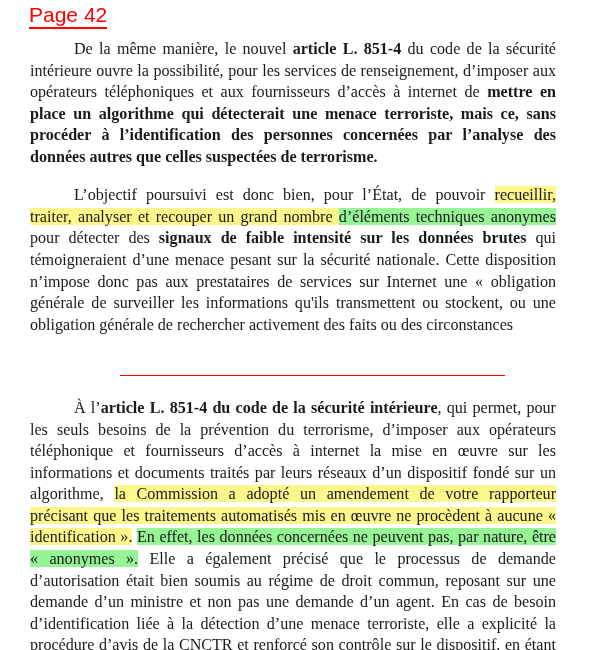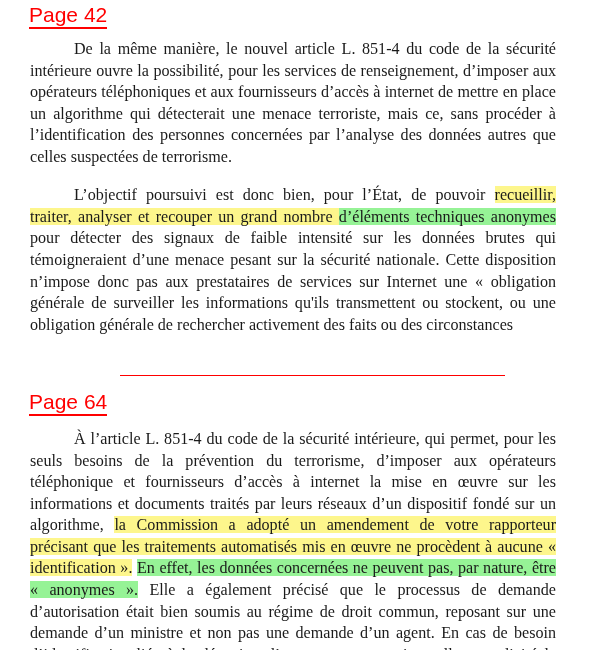--- a/index.html
+++ b/index.html
@@ -60,21 +60,21 @@
     font-size: 16.1px;
     line-height: 21.55px;
     text-indent: 44px;
     hyphens: none;
   }
   p.para.first-42 { margin-top: 9px; }
   p.para.second-42 { margin-top: 17px; }
   p.para.first-64 { margin-top: 12px; }
 
   b, .b {
-    font-weight: normal;
+    font-weight: bold;
   }
   .hl-yellow {
     background-color: #FDF68C;
   }
   .hl-green {
     background-color: #96F396;
     margin-top: 41px;
   }
   .section { position: relative; }
   .spacer-mid { height: 28px; }
@@ -100,23 +100,20 @@
   </div>
 
   <div class="spacer-mid"></div>
 
   <div class="section">
 
     <div class="rule-row">
       <div class="red-rule"></div>
     </div>
 
-    <div class="heading-wrap" id="heading-64-wrap">
-      <span class="page-heading">Page 64</span>
-    </div>
 
     <div class="body-block">
 
       <p class="para first-64"><span>À l’</span><b>article L. 851-4 du code de la sécurité intérieure</b><span>, qui permet, pour les seuls besoins de la prévention du terrorisme, d’imposer aux opérateurs téléphonique et fournisseurs d’accès à internet la mise en œuvre sur les informations et documents traités par leurs réseaux d’un dispositif fondé sur un algorithme, </span><span class="hl-yellow">la Commission a adopté un amendement de votre rapporteur précisant que les traitements automatisés mis en œuvre ne procèdent à aucune « identification ».</span><span> </span><span class="hl-green">En effet, les données concernées ne peuvent pas, par nature, être « anonymes ».</span><span> Elle a également précisé que le processus de demande d’autorisation était bien soumis au régime de droit commun, reposant sur une demande d’un ministre et non pas une demande d’un agent. En cas de besoin d’identification liée à la détection d’une menace terroriste, elle a explicité la procédure d’avis de la CNCTR et renforcé son contrôle sur le dispositif, en étant informée de toute modification de l’algorithme sur lequel il repose et en y ayant un accès permanent.</span></p>
 
     </div>
   </div>
 
 </div>
 

